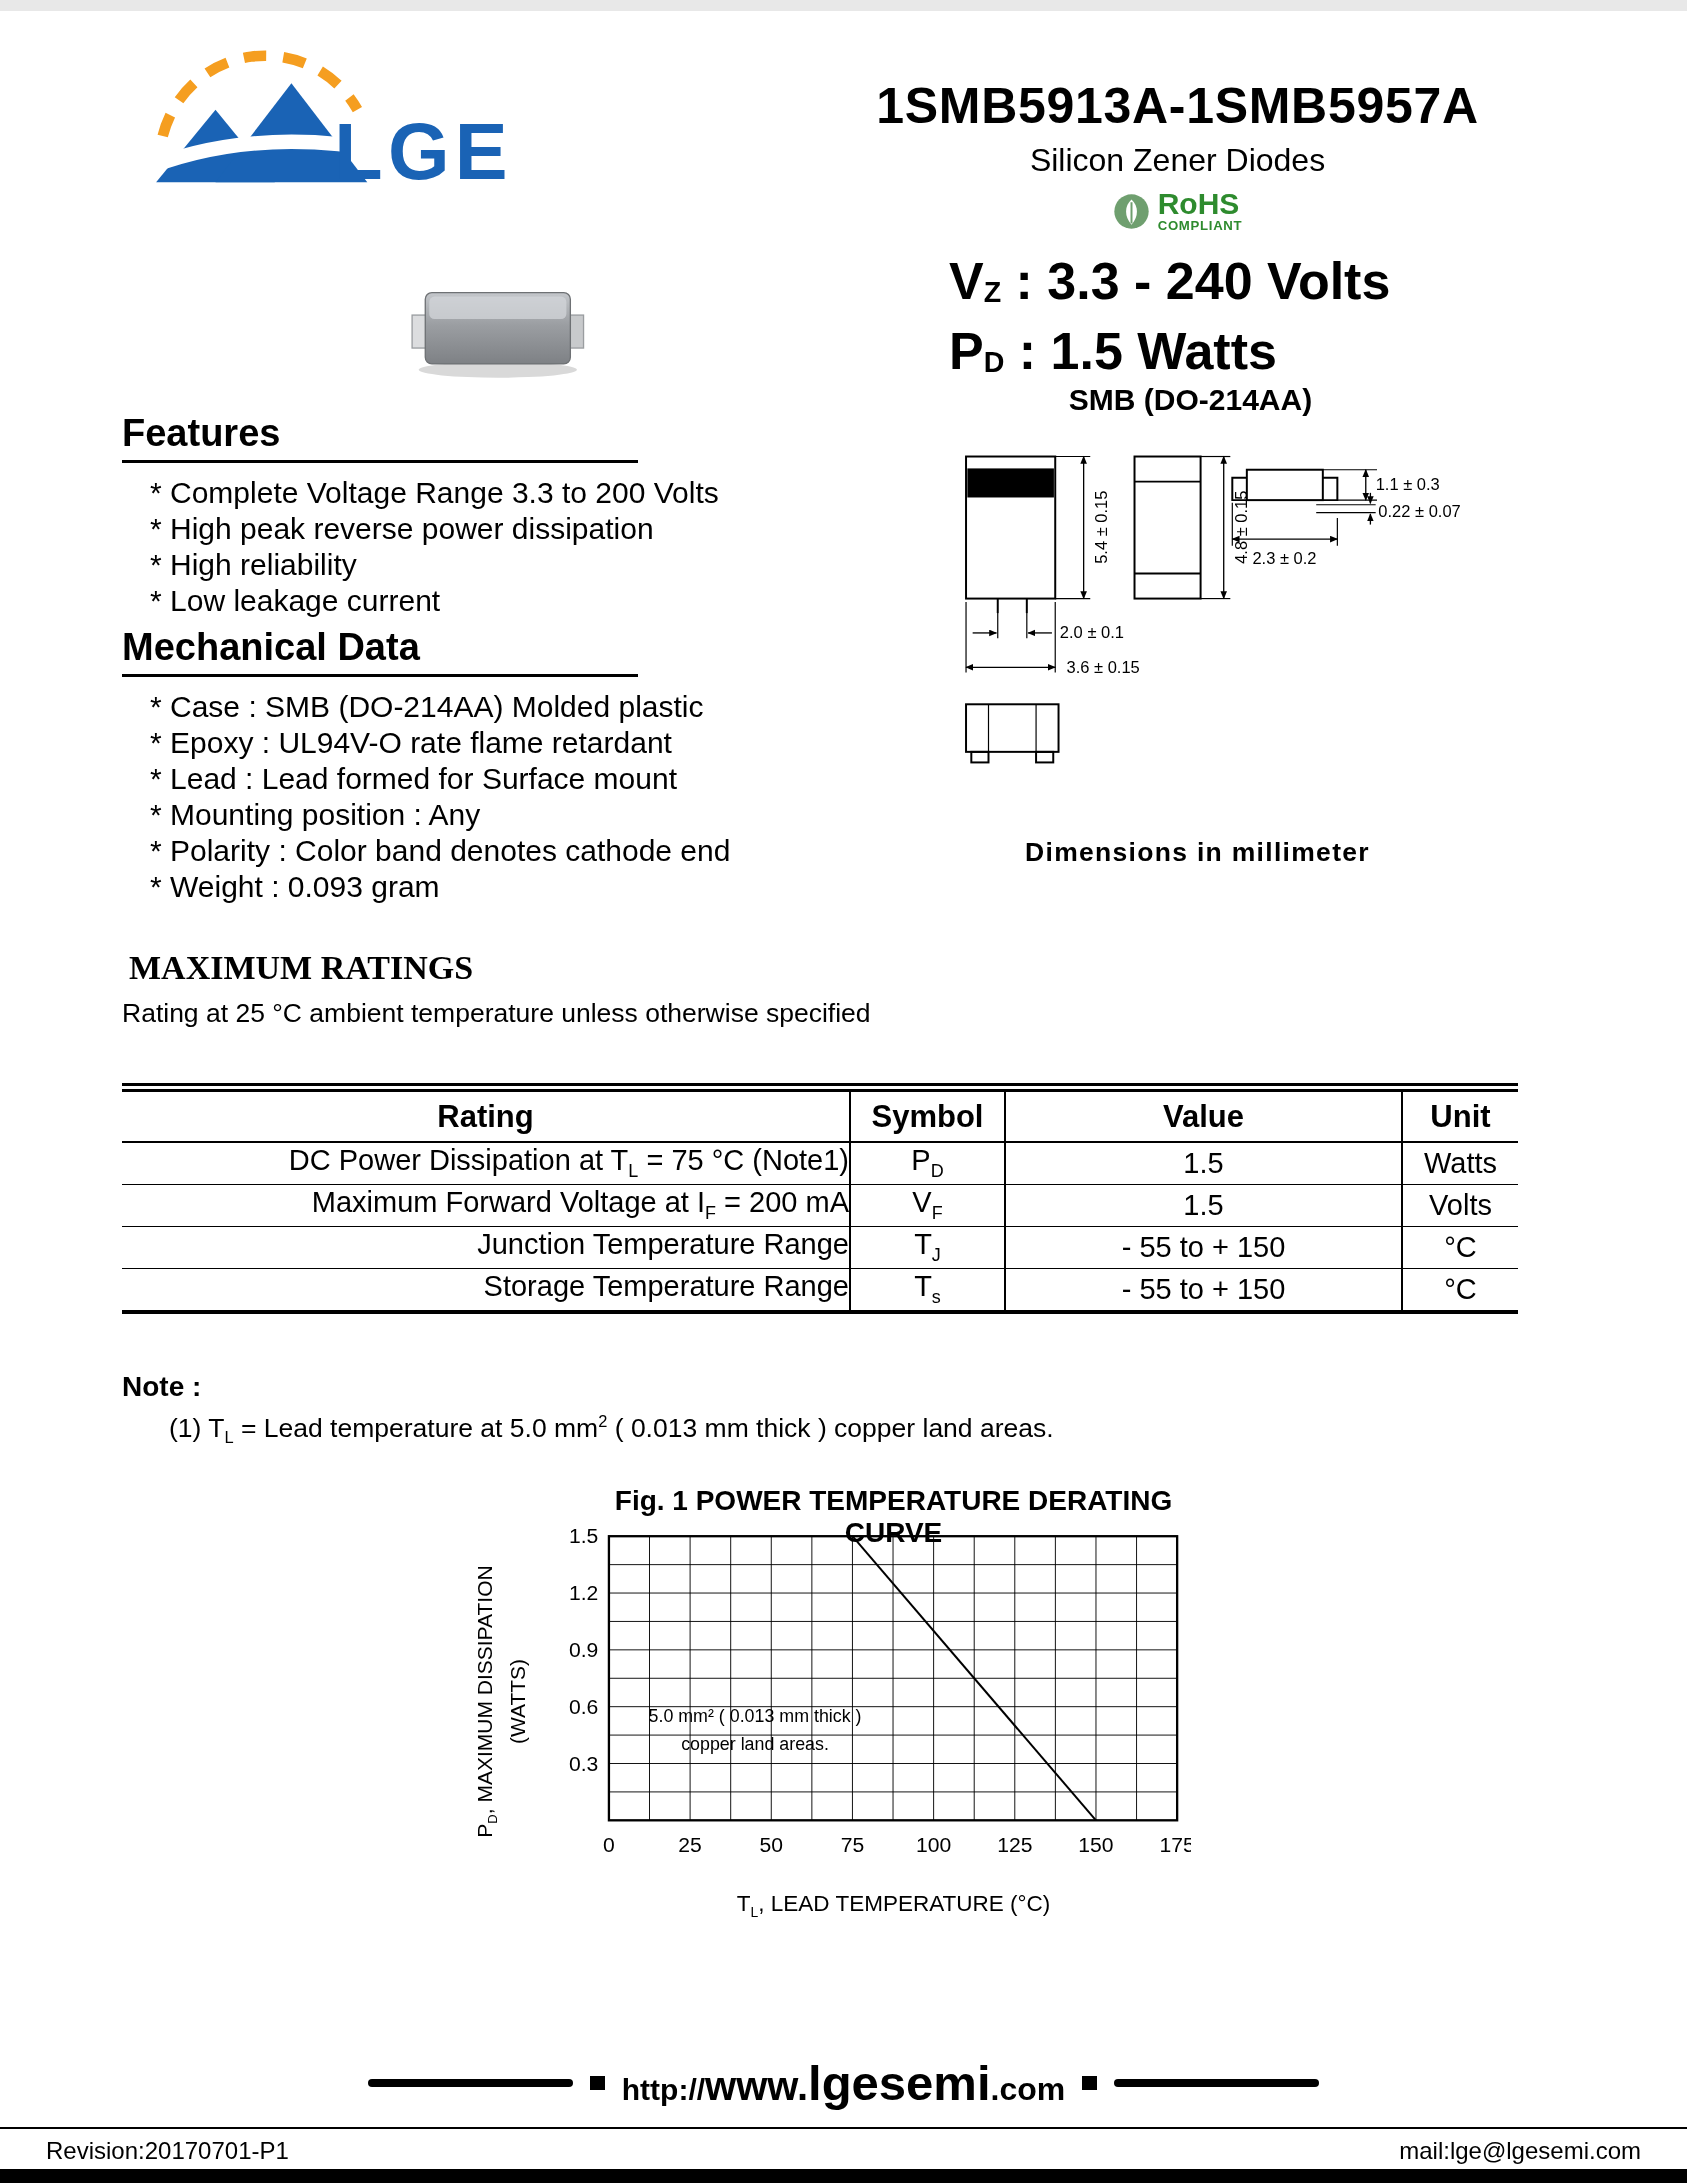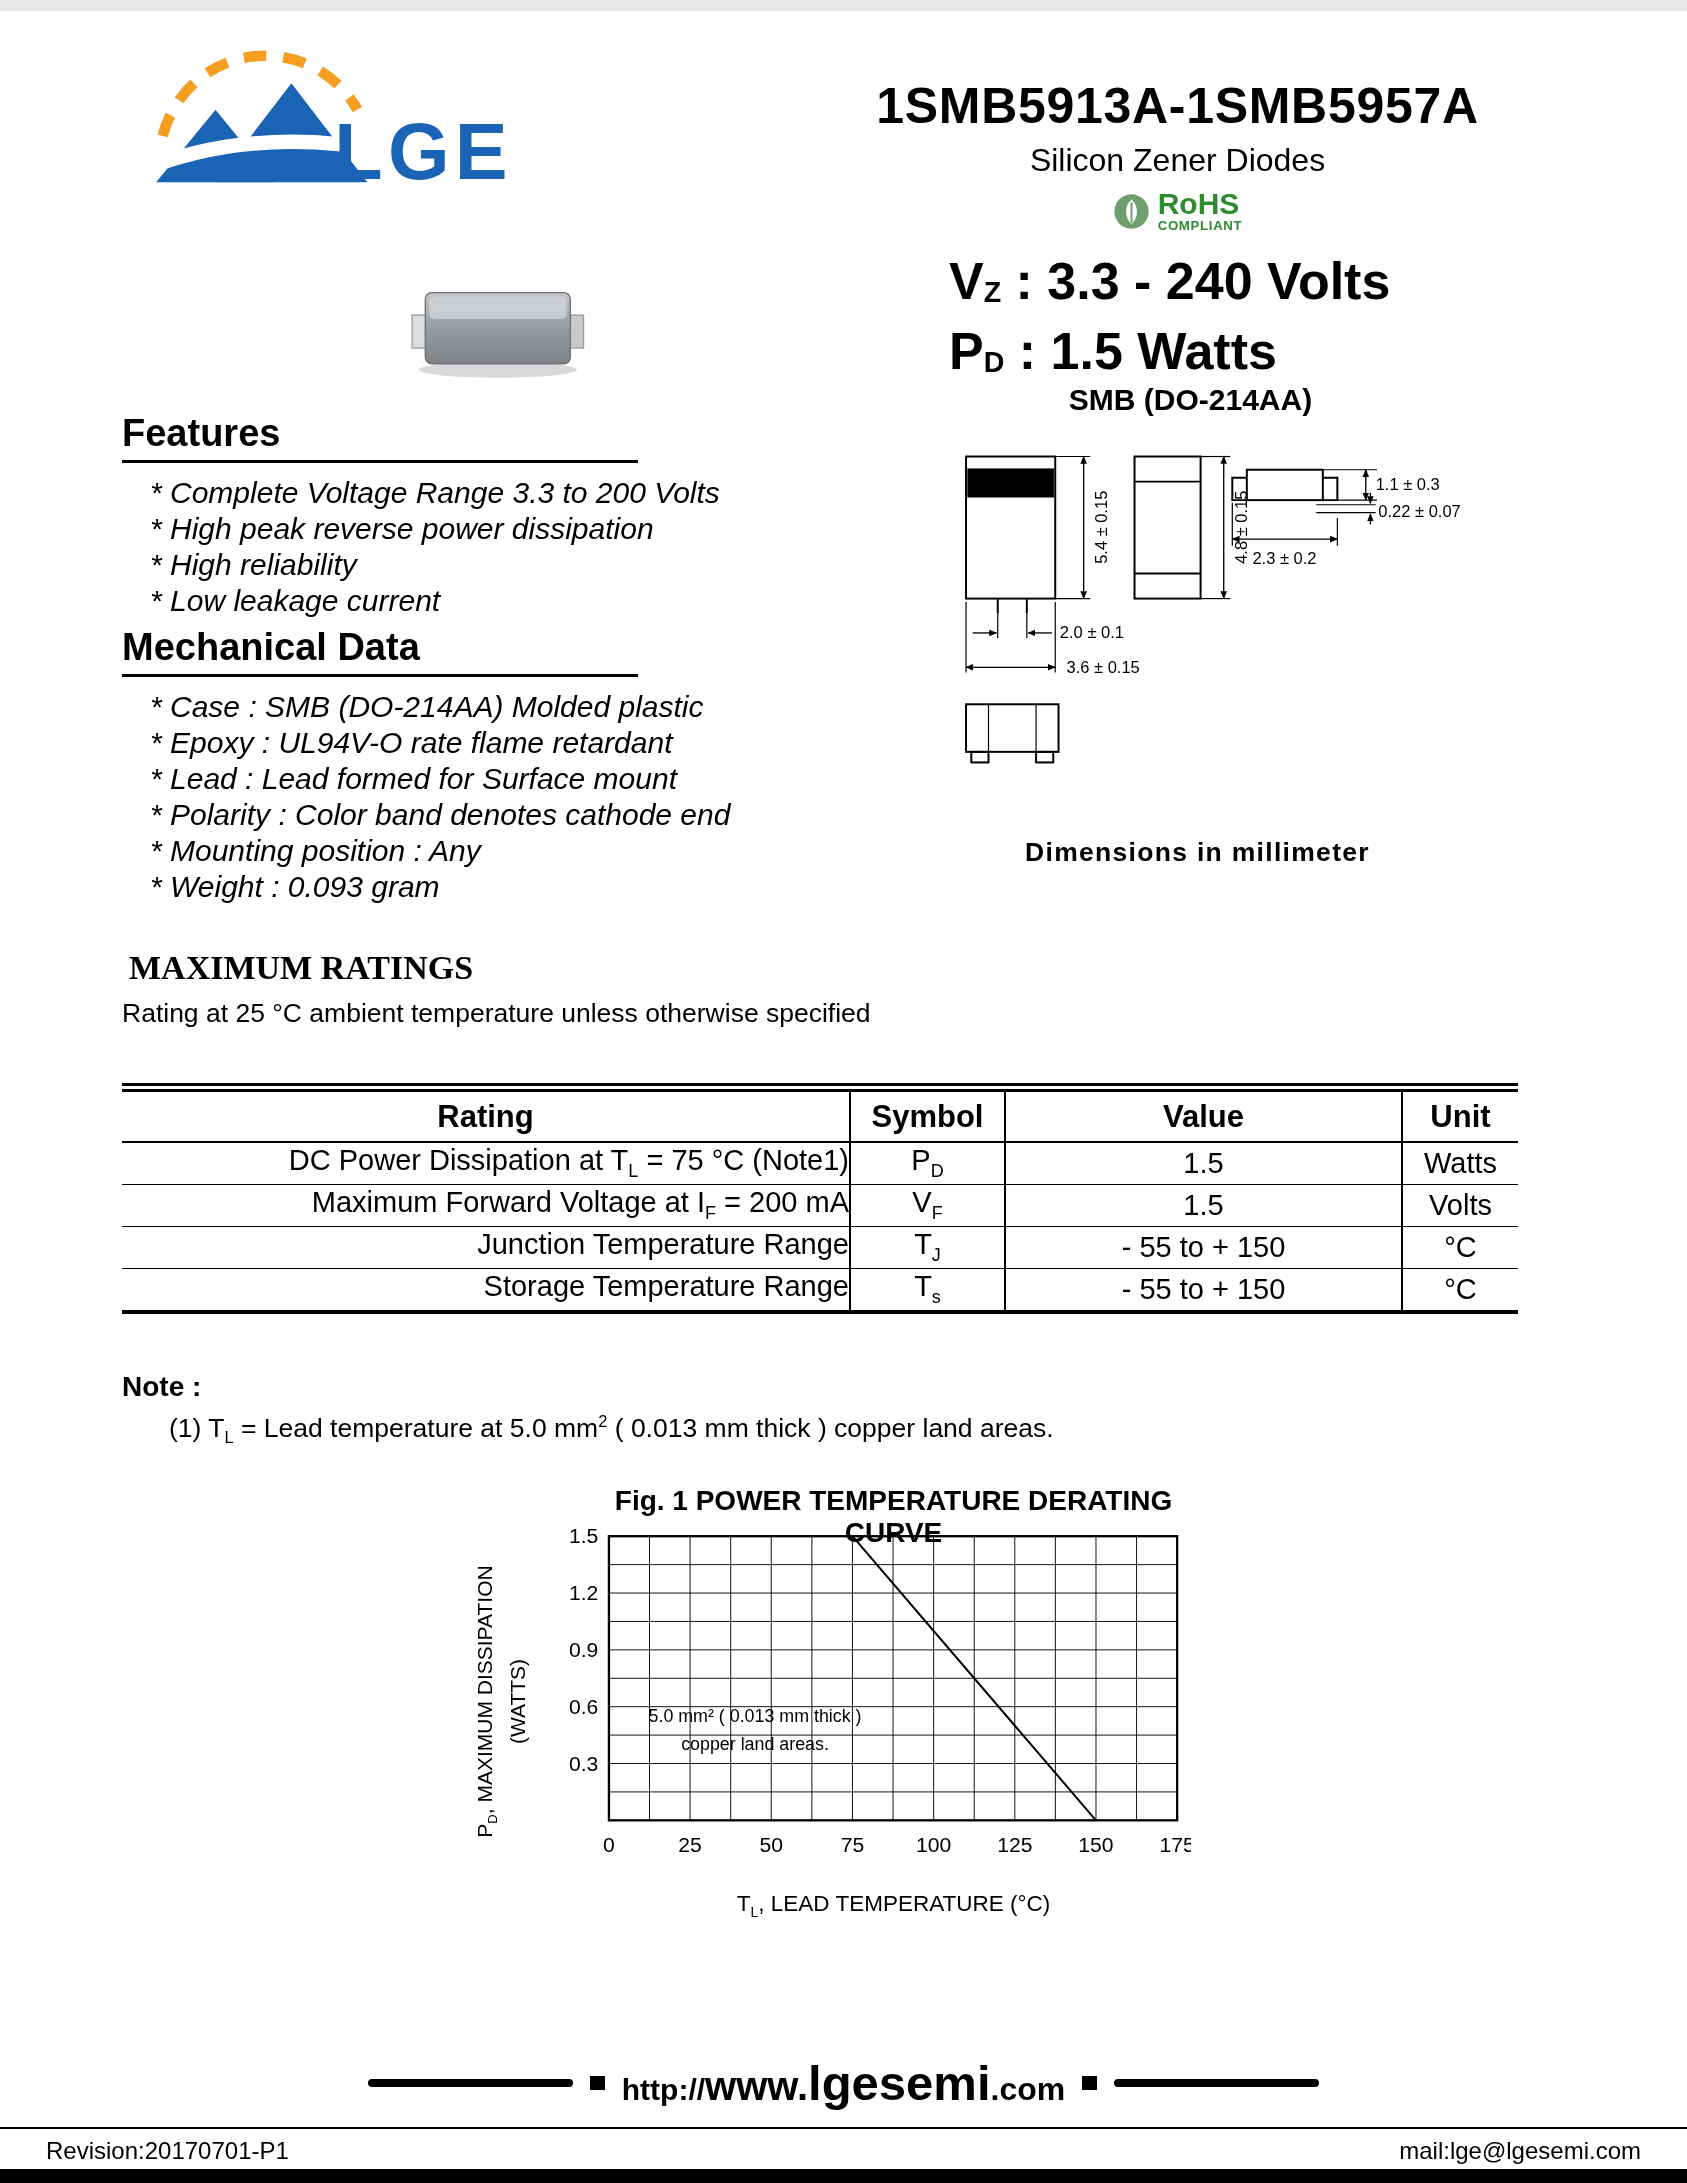--- a/index.html
+++ b/index.html
@@ -26,21 +26,21 @@
   .pkg-name { left:959px; top:372px; width:463px; text-align:center; font-size:30px; font-weight:700; }
   .photo { left:404px; top:250px; width:185px; height:122px; }
 
   
   .sec-head {
     font-size:38px; font-weight:700; width:516px;
     border-bottom:3.3px solid #000; padding-bottom:5.3px;
   }
   .features { left:122px; top:401px; }
   .mechanical { left:122px; top:615px; }
-  .item-list { margin-top:12px; padding-left:28px;font-style:italic; }
+  .item-list { margin-top:12px; padding-left:28px; }
   .item { font-size:30px; line-height:36px; white-space:nowrap; }
 
   
   .drawing { left:946px; top:429px; width:529px; height:370px; }
   .out { fill:none; stroke:#000; stroke-width:3; }
   .thin { fill:none; stroke:#000; stroke-width:1.8; }
   .dim  { stroke:#000; stroke-width:2; marker-start:url(#ah); marker-end:url(#ah); }
   .arr1 { stroke:#000; stroke-width:2; marker-end:url(#ah); }
   .dtext { font-size:25px; fill:#000; font-family:"Liberation Sans",sans-serif; }
   .dim-caption { left:966px; top:826px; width:463px; text-align:center;
@@ -151,22 +151,22 @@
       <div class="item">* Low leakage current</div>
     </div>
   </div>
 
   <div class="abs mechanical">
     <div class="sec-head">Mechanical Data</div>
     <div class="item-list">
       <div class="item">* Case : SMB (DO-214AA) Molded plastic</div>
       <div class="item">* Epoxy : UL94V-O rate flame retardant</div>
       <div class="item">* Lead : Lead formed for Surface mount</div>
+      <div class="item">* Mounting position : Any</div>
       <div class="item">* Polarity : Color band denotes cathode end</div>
-      <div class="item">* Mounting position : Any</div>
       <div class="item">* Weight : 0.093 gram</div>
     </div>
   </div>
 
   <svg class="abs drawing" viewBox="0 0 800 560">
     <defs>
       <marker id="ah" markerWidth="14" markerHeight="12" refX="11" refY="5" orient="auto-start-reverse" markerUnits="userSpaceOnUse">
         <path d="M0,0 L12,5 L0,10 z" fill="#000"></path>
       </marker>
     </defs>

